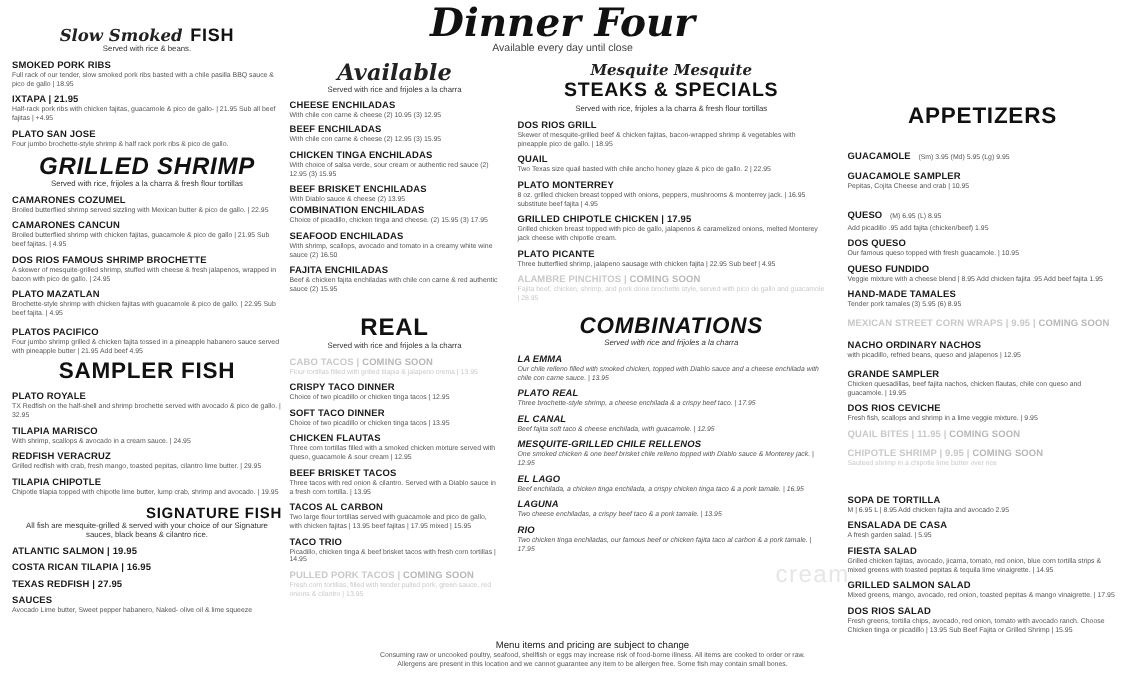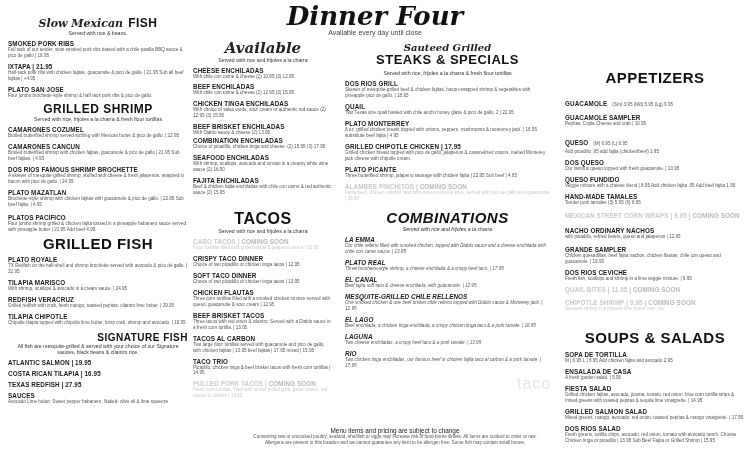--- a/index.html
+++ b/index.html
@@ -36,40 +36,40 @@
 <body>
 
 <div class="title-wrap">
   <div class="title">Dinner Four</div>
   <div class="title-sub">Available every day until close</div>
 </div>
 
 <div class="col col-1" style="top:14px;">
   <div>
     <div style="text-align:center; line-height:1;">
-      <span class="script" style="font-size:11px;">Slow Mexican</span>
+      <span class="script" style="font-size:11px;">Slow Smoked</span>
       <span class="hd-block" style="font-size:12px;">FISH</span>
     </div>
     <div class="sub">Served with rice &amp; beans.</div>
     <div class="item">
         <div class="iname">SMOKED PORK RIBS</div>
         <div class="idesc">Full rack of our tender, slow smoked pork ribs basted with a chile pasilla BBQ sauce &amp; pico de gallo | 18.95</div>
       </div>
     <div class="item">
         <div class="iname">IXTAPA | 21.95</div>
         <div class="idesc">Half-rack pork ribs with chicken fajitas, guacamole &amp; pico de gallo- | 21.95 Sub all beef fajitas | +4.95</div>
       </div>
     <div class="item">
         <div class="iname">PLATO SAN JOSE</div>
         <div class="idesc">Four jumbo brochette-style shrimp &amp; half rack pork ribs &amp; pico de gallo.</div>
       </div>
   </div>
 
   <div style="margin-top:4px;">
-    <div class="hd-block" style="font-size:12px; line-height:1.1;">GRILLED SHRIMP</div>
+    <div class="hd-block" style="font-size:16px; line-height:1.1;font-style:italic;">GRILLED SHRIMP</div>
     <div class="sub">Served with rice, frijoles a la charra &amp; fresh flour tortillas</div>
     <div class="item">
         <div class="iname">CAMARONES COZUMEL</div>
         <div class="idesc">Broiled butterflied shrimp served sizzling with Mexican butter &amp; pico de gallo. | 22.95</div>
       </div>
     <div class="item">
         <div class="iname">CAMARONES CANCUN</div>
         <div class="idesc">Broiled butterflied shrimp with chicken fajitas, guacamole &amp; pico de gallo | 21.95   Sub beef fajitas. | 4.95</div>
       </div>
     <div class="item">
@@ -80,21 +80,21 @@
         <div class="iname">PLATO MAZATLAN</div>
         <div class="idesc">Brochette-style shrimp with chicken fajitas with guacamole &amp; pico de gallo. | 22.95   Sub beef fajita. | 4.95</div>
       </div>
     <div class="item" style="margin-top:6px;">
         <div class="iname">PLATOS PACIFICO</div>
         <div class="idesc">Four jumbo shrimp grilled &amp; chicken fajita tossed in a pineapple habanero sauce served with pineapple butter | 21.95   Add beef 4.95</div>
       </div>
   </div>
 
   <div style="margin-top:3px;">
-    <div class="hd-block" style="font-size:15px; line-height:1.1;">GRILLED FISH</div>
+    <div class="hd-block" style="font-size:15px; line-height:1.1;">SAMPLER FISH</div>
     <div class="item">
         <div class="iname">PLATO ROYALE</div>
         <div class="idesc">TX Redfish on the half-shell and shrimp brochette served with avocado &amp; pico de gallo. | 32.95</div>
       </div>
     <div class="item">
         <div class="iname">TILAPIA MARISCO</div>
         <div class="idesc">With shrimp, scallops &amp; avocado in a cream sauce. | 24.95</div>
       </div>
     <div class="item">
         <div class="iname">REDFISH VERACRUZ</div>
@@ -153,21 +153,21 @@
         <div class="iname">SEAFOOD ENCHILADAS</div>
         <div class="idesc">With shrimp, scallops, avocado and tomato in a creamy white wine sauce (2) 16.50</div>
       </div>
     <div class="item">
         <div class="iname">FAJITA ENCHILADAS</div>
         <div class="idesc">Beef &amp; chicken fajita enchiladas with chile con carne &amp; red authentic sauce  (2) 15.95</div>
       </div>
   </div>
 
   <div style="margin-top:14px;">
-    <div class="hd-block" style="font-size:16px; line-height:1.1;">TACOS</div>
+    <div class="hd-block" style="font-size:16px; line-height:1.1;">REAL</div>
     <div class="sub">Served with rice and frijoles a la charra</div>
     <div class="item soon">
         <div class="iname"><span>CABO TACOS</span> | <span class="soon-tag">COMING SOON</span></div>
         <div class="idesc">Flour tortillas filled with grilled tilapia &amp; jalapeno crema | 13.95</div>
       </div>
     <div class="item">
         <div class="iname">CRISPY TACO DINNER</div>
         <div class="idesc">Choice of two picadillo or chicken tinga tacos | 12.95</div>
       </div>
     <div class="item">
@@ -192,21 +192,21 @@
       </div>
     <div class="item soon">
         <div class="iname"><span>PULLED PORK TACOS</span> | <span class="soon-tag">COMING SOON</span></div>
         <div class="idesc">Fresh corn tortillas, filled with tender pulled pork, green sauce, red onions &amp; cilantro | 13.95</div>
       </div>
   </div>
 </div>
 
 <div class="col col-3" style="top:42px;">
   <div>
-    <div class="script" style="font-size:10px; text-align:center; line-height:1.1;">Sauteed Grilled</div>
+    <div class="script" style="font-size:10px; text-align:center; line-height:1.1;">Mesquite Mesquite</div>
     <div class="hd-block" style="font-size:13px; line-height:1.1;">STEAKS &amp; SPECIALS</div>
     <div class="sub" style="margin-top:3px;">Served with rice, frijoles a la charra &amp; fresh flour tortillas</div>
     <div class="item">
         <div class="iname">DOS RIOS GRILL</div>
         <div class="idesc">Skewer of mesquite-grilled beef &amp; chicken fajitas, bacon-wrapped shrimp &amp; vegetables with pineapple pico de gallo. | 18.95</div>
       </div>
     <div class="item">
         <div class="iname">QUAIL</div>
         <div class="idesc">Two Texas size quail basted with chile ancho honey glaze &amp; pico de gallo. 2 | 22.95</div>
       </div>
@@ -304,21 +304,20 @@
     <div class="item soon">
         <div class="iname"><span>QUAIL BITES | 11.95</span> | <span class="soon-tag">COMING SOON</span></div>
       </div>
     <div class="item soon" style="margin-top:6px;">
         <div class="iname"><span>CHIPOTLE SHRIMP | 9.95</span> | <span class="soon-tag">COMING SOON</span></div>
         <div class="idesc">Sauteed shrimp in a chipotle lime butter over rice</div>
       </div>
   </div>
 
   <div style="margin-top:18px;">
-    <div class="hd-block" style="font-size:15px; line-height:1.1;">SOUPS &amp; SALADS</div>
     <div class="item">
         <div class="iname">SOPA DE TORTILLA</div>
         <div class="idesc">M | 6.95 L | 8.95  Add chicken fajita and avocado 2.95</div>
       </div>
     <div class="item">
         <div class="iname">ENSALADA DE CASA</div>
         <div class="idesc">A fresh garden salad. | 5.95</div>
       </div>
     <div class="item">
         <div class="iname">FIESTA SALAD</div>
@@ -328,19 +327,19 @@
         <div class="iname">GRILLED SALMON SALAD</div>
         <div class="idesc">Mixed greens, mango, avocado, red onion, toasted pepitas &amp; mango vinaigrette. | 17.95</div>
       </div>
     <div class="item">
         <div class="iname">DOS RIOS SALAD</div>
         <div class="idesc">Fresh greens, tortilla chips, avocado, red onion, tomato with avocado ranch. Choose Chicken tinga or picadillo | 13.95 Sub Beef Fajita or Grilled Shrimp | 15.95</div>
       </div>
   </div>
 </div>
 
-<div class="watermark">taco</div>
+<div class="watermark">cream</div>
 
 <div class="footer">
   <div class="f1">Menu items and pricing are subject to change</div>
   <div class="f2">Consuming raw or uncooked poultry, seafood, shellfish or eggs may increase risk of food-borne illness. All items are cooked to order or raw.</div>
   <div class="f2">Allergens are present in this location and we cannot guarantee any item to be allergen free. Some fish may contain small bones.</div>
 </div>
 
 </body></html>

